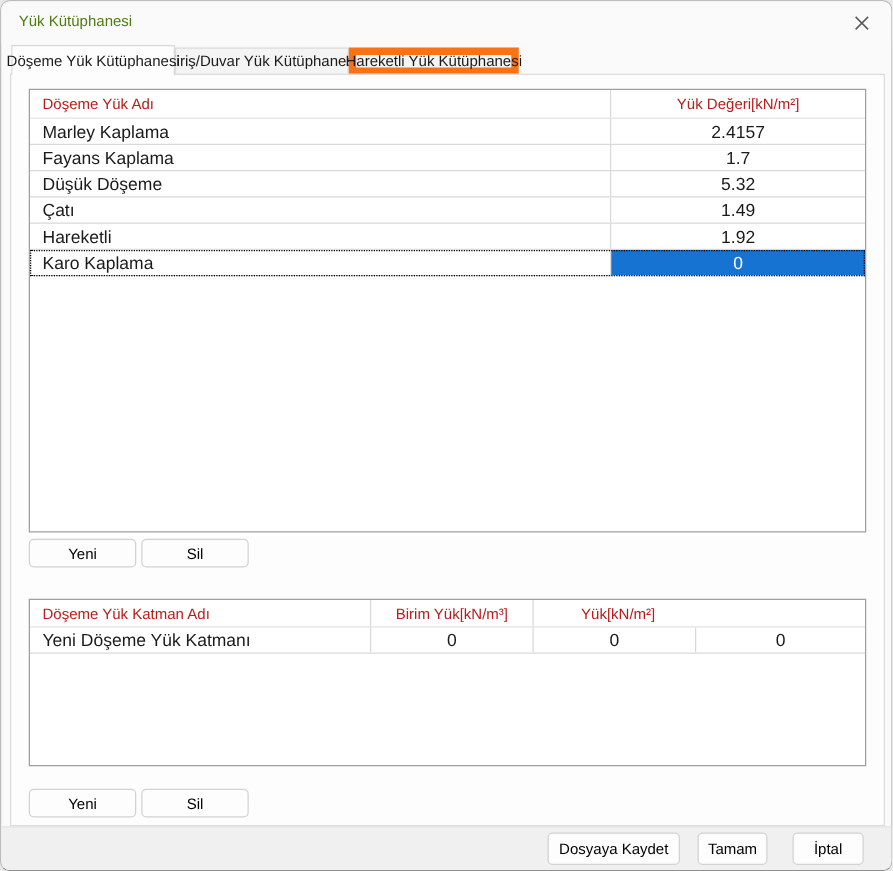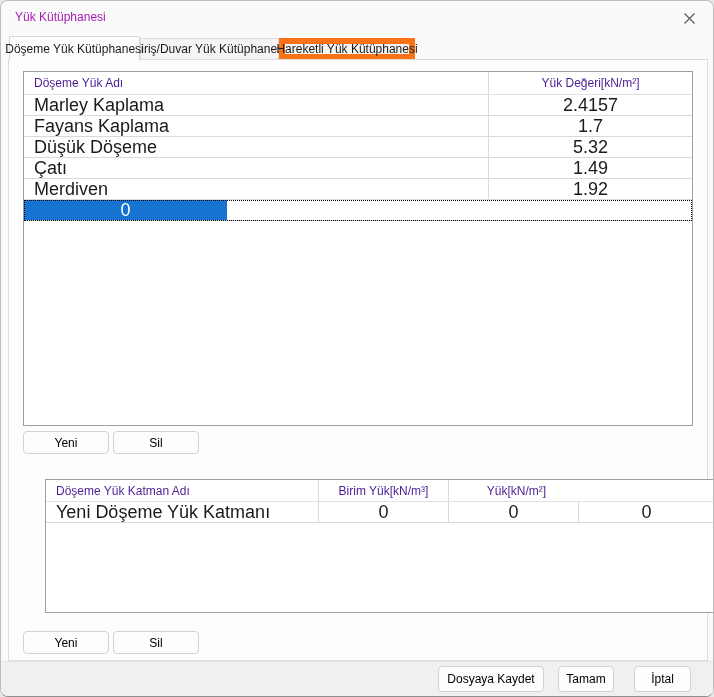--- a/index.html
+++ b/index.html
@@ -4,21 +4,21 @@
 <style>
   html,body{margin:0;padding:0;background:#e8e8e8;}
   *{box-sizing:border-box;font-family:"Liberation Sans","DejaVu Sans",sans-serif;}
   .dialog{
     position:relative;width:714px;height:697px;margin:0;
     background:#fafafa;border:1px solid #bdbdbd;border-bottom-color:#8f8f8f;
     border-radius:8px;overflow:hidden;font-size:12px;color:#1a1a1a;
   }
   
   .titlebar{position:absolute;left:0;top:0;width:100%;height:34px;background:#fafafa;}
-  .title{position:absolute;left:14px;top:9px;font-size:12px;color:#a21caf;}
+  .title{position:absolute;left:14px;top:9px;font-size:12px;color:#4d7c0f;}
   .close-btn{
     position:absolute;right:8px;top:5px;width:32px;height:24px;border:none;background:transparent;
     display:flex;align-items:center;justify-content:center;cursor:pointer;padding:0;
   }
   
   .tab{
     position:absolute;display:flex;align-items:center;justify-content:center;
     font-size:12px;color:#1a1a1a;cursor:pointer;white-space:nowrap;
   }
   .tab.active{
@@ -28,36 +28,36 @@
   .tab.t2{left:139px;top:37px;width:139px;height:22px;background:#f4f4f4;border:1px solid #dcdcdc;z-index:1;}
   .tab.t3{left:278px;top:37px;width:136px;height:22px;background:#f4f4f4;border:6px solid #f97316;z-index:1;}
   
   .panel{
     position:absolute;left:7px;top:58px;width:700px;height:602px;
     background:#fdfdfd;border:1px solid #dcdcdc;z-index:2;
   }
   
   .grid{position:absolute;background:#ffffff;border:1px solid #9f9f9f;z-index:4;}
   .grid .thead{display:flex;border-bottom:1px solid #e2e2e2;}
-  .grid .th{display:flex;align-items:center;font-size:12px;color:#4c1d95;}
+  .grid .th{display:flex;align-items:center;font-size:12px;color:#b91c1c;}
   .grid .row{display:flex;border-bottom:1px solid #d9d9d9;}
-  .cell{display:flex;align-items:center;font-size:18px;overflow:hidden;white-space:nowrap;}
+  .cell{display:flex;align-items:center;font-size:14px;overflow:hidden;white-space:nowrap;}
   .cell.left{justify-content:flex-start;padding-left:10px;}
   .cell.center{justify-content:center;}
   .colline{border-right:1px solid #d9d9d9;}
   
   .slab-table{left:22px;top:70px;width:670px;height:355px;}
   .slab-table .thead{height:23px;}
   .slab-table .row{height:21px;}
   .slab-table .c-name{width:465px;}
   .slab-table .c-val{width:203px;}
   .row.selected{outline:1px dotted #000;outline-offset:-1px;}
   .row.selected .c-val{background:#1673d2;color:#ffffff;}
   
-  .layer-table{left:22px;top:478px;width:670px;height:134px;margin-left:22px;}
+  .layer-table{left:22px;top:478px;width:670px;height:134px;}
   .layer-table .thead{height:22px;}
   .layer-table .row{height:21px;}
   .layer-table .c-name{width:273px;}
   .layer-table .c-k{width:130px;}
   .layer-table .c-b{width:130px;}
   .layer-table .c-y{width:135px;}
   
   .btn{
     position:absolute;height:23px;background:#fdfdfd;border:1px solid #d2d2d2;border-radius:4px;
     font-size:12px;color:#000000;display:flex;align-items:center;justify-content:center;
@@ -116,24 +116,25 @@
     </div>
     <div class="row">
       <div class="cell left c-name colline">Düşük Döşeme</div>
       <div class="cell center c-val">5.32</div>
     </div>
     <div class="row">
       <div class="cell left c-name colline">Çatı</div>
       <div class="cell center c-val">1.49</div>
     </div>
     <div class="row">
-      <div class="cell left c-name colline">Merdiven</div>
+      <div class="cell left c-name colline">Hareketli</div>
       <div class="cell center c-val">1.92</div>
     </div>
     <div class="row selected">
+      <div class="cell left c-name colline">Karo Kaplama</div>
       <div class="cell center c-val">0</div>
     </div>
   </div>
 
   <button class="btn small yeni1">Yeni</button>
   <button class="btn small sil1">Sil</button>
 
   <div class="grid layer-table">
     <div class="thead">
       <div class="th cell left c-name colline">Döşeme Yük Katman Adı</div>

